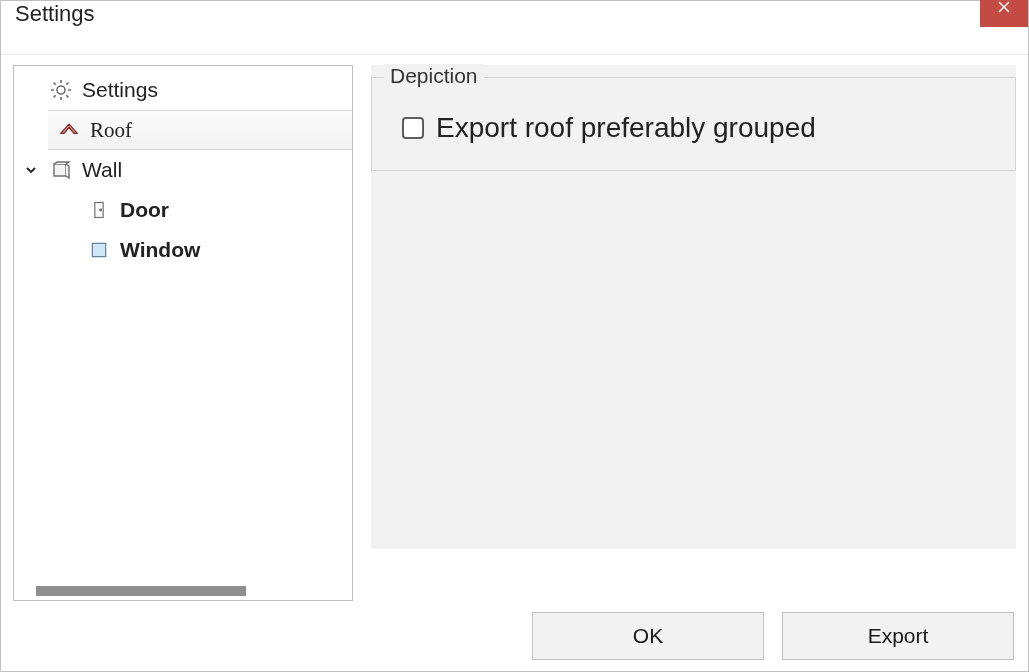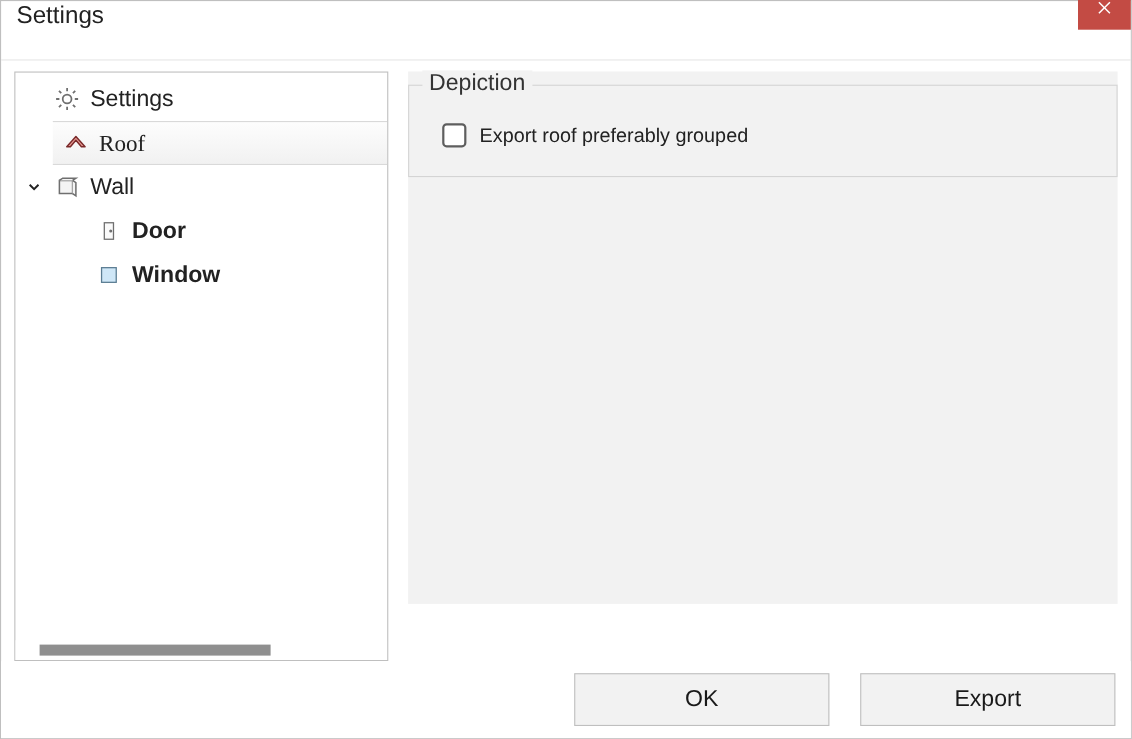--- a/index.html
+++ b/index.html
@@ -124,28 +124,28 @@
     display: flex; align-items: center; gap: 12px;
     margin-left: 12px;
     margin-top: 6px;
   }
   .checkbox {
     width: 22px; height: 22px;
     border: 2px solid #5e5e5e;
     border-radius: 4px;
     background: #ffffff;
   }
-  .checkbox-label { font-size: 18px; color: #222; }
+  .checkbox-label { font-size: 28px; color: #222; }
   
   .footer {
     height: 70px;
     display: flex;
     justify-content: flex-end;
     align-items: center;
-    gap: 28px;
+    gap: 18px;
     padding-right: 14px;
     background: #ffffff;
   }
   .dlg-btn {
     width: 232px; height: 48px;
     border: 1px solid #bfbfbf;
     background: #f2f2f2;
     display: flex; align-items: center; justify-content: center;
     font-size: 21px;
     cursor: pointer;

